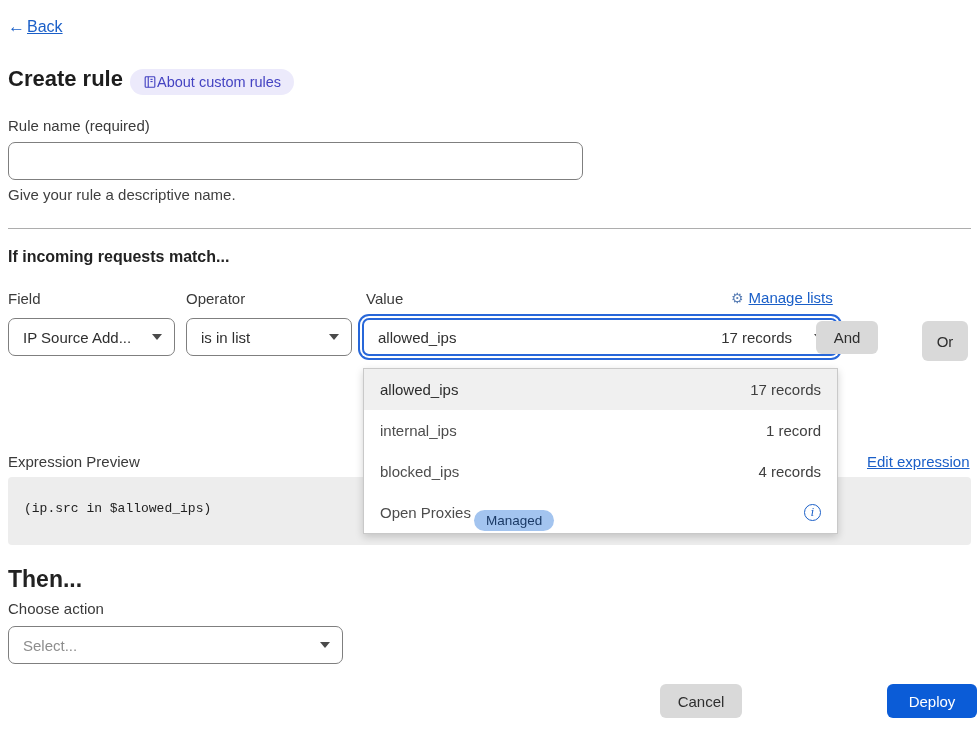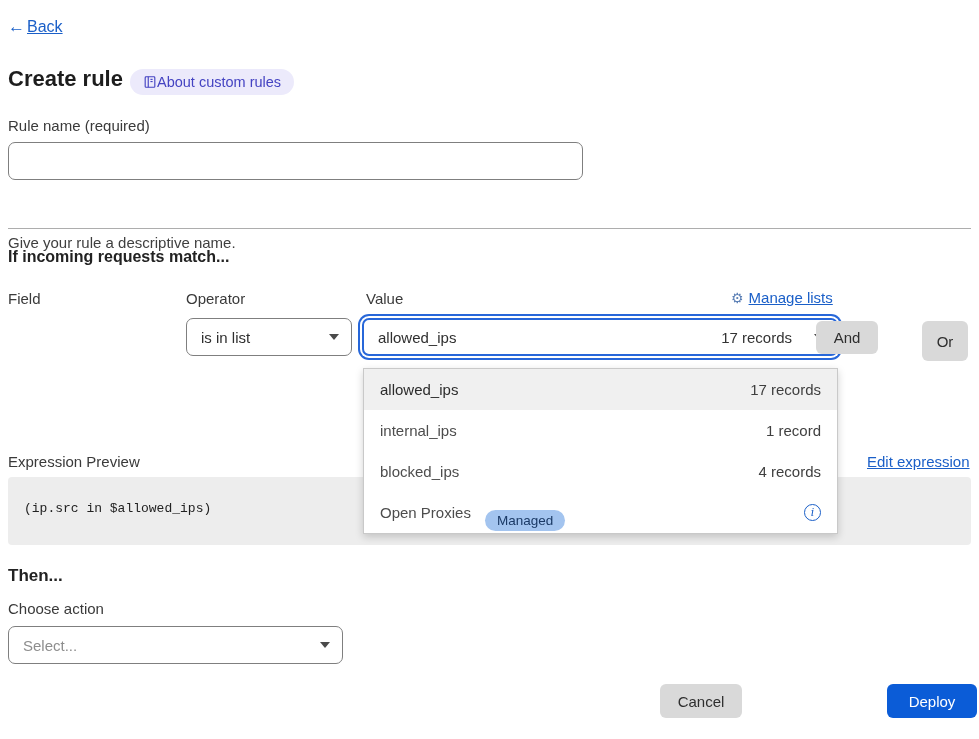--- a/index.html
+++ b/index.html
@@ -17,21 +17,21 @@
   .about-badge{left:130px;top:69px;height:26px;display:inline-flex;align-items:center;
         background:#eceafb;color:#4443c2;border-radius:13px;padding:0 13px;font-size:14.5px;cursor:pointer;}
   .about-badge svg{display:block;}
 
   
   .lbl{font-size:15px;color:#3a3a3a;}
   .rule-label{left:8px;top:117px;}
   .rule-input{left:8px;top:142px;width:575px;height:38px;box-sizing:border-box;
         border:1px solid #7f7f7f;border-radius:7px;font-size:15px;padding:0 12px;outline:none;
         font-family:"Liberation Sans",sans-serif;}
-  .rule-helper{left:8px;top:186px;font-size:15px;color:#3f3f3f;margin-top:48px;}
+  .rule-helper{left:8px;top:186px;font-size:15px;color:#3f3f3f;}
 
   .divider{left:8px;top:228px;width:963px;height:0;border-top:1px solid #adadad;}
 
   
   .match-heading{left:8px;top:248px;font-size:16px;font-weight:700;color:#222;}
   .field-label{left:8px;top:290px;}
   .operator-label{left:186px;top:290px;}
   .value-label{left:366px;top:290px;}
   .manage-lists{left:731px;top:289px;font-size:15px;display:flex;align-items:center;gap:5px;}
   .gear{color:#5b7fb5;font-size:14px;text-decoration:none;line-height:1;}
@@ -52,35 +52,35 @@
   .and-btn{left:816px;top:321px;width:62px;height:33px;}
   .or-btn{left:922px;top:321px;width:46px;height:40px;}
 
   
   .dropdown{left:363px;top:368px;width:473px;background:#fff;border:1px solid #c9c9c9;
         box-shadow:0 3px 8px rgba(0,0,0,.18);z-index:10;}
   .dd-row{height:41px;display:flex;align-items:center;justify-content:space-between;
         padding:0 16px;font-size:15px;color:#4d4d4d;cursor:pointer;}
   .dd-row.selected{background:#f0f0f0;color:#2c2c2c;}
   .dd-meta{color:#3f3f3f;}
-  .dd-left{display:flex;align-items:center;gap:14px;}
+  .dd-left{display:flex;align-items:center;gap:3px;}
   .managed-badge{background:#a3c4ef;color:#1b3a66;border-radius:12px;padding:3px 12px;font-size:13.5px;margin-top:16px;}
   .info-icon{box-sizing:border-box;width:17px;height:17px;border:1.5px solid #1a5fc8;border-radius:50%;
         color:#1a5fc8;display:flex;align-items:center;justify-content:center;
         font-family:"DejaVu Serif",serif;font-size:11px;font-style:italic;cursor:pointer;}
 
   
   .expr-label{left:8px;top:453px;font-size:15px;color:#3a3a3a;}
   .edit-expr{left:867px;top:453px;font-size:15px;}
   .expr-box{left:8px;top:477px;width:963px;height:68px;background:#ededed;border-radius:4px;}
   .expr-code{left:24px;top:501px;font-family:"Liberation Mono","DejaVu Sans Mono",monospace;
         font-size:13px;color:#222;}
 
   
-  .then-heading{left:8px;top:566px;font-size:17px;font-weight:700;color:#222;}
+  .then-heading{left:8px;top:566px;font-size:23px;font-weight:700;color:#222;}
   .action-label{left:8px;top:600px;}
   .action-select{left:8px;top:626px;width:335px;}
   .placeholder{color:#8d8d8d;}
 
   
   .btn-blue{box-sizing:border-box;background:#0b5cd7;color:#fff;border:none;border-radius:6px;
         font-size:15px;font-family:"Liberation Sans",sans-serif;cursor:pointer;
         display:flex;align-items:center;justify-content:center;}
   .cancel-btn{left:660px;top:684px;width:82px;height:34px;}
   .save-btn{left:752px;top:684px;width:125px;height:34px;}
@@ -119,20 +119,24 @@
 
   <div class="abs lbl field-label">Field</div>
   <div class="abs lbl operator-label">Operator</div>
   <div class="abs lbl value-label">Value</div>
 
   <div class="abs manage-lists">
     <span class="gear">⚙</span>
     <span class="link">Manage lists</span>
   </div>
 
+  <div class="abs select field-select">
+    <span>IP Source Add...</span>
+    <span class="caret"></span>
+  </div>
 
   <div class="abs select operator-select">
     <span>is in list</span>
     <span class="caret"></span>
   </div>
 
   <div class="abs select value-select">
     <span>allowed_ips</span>
     <span class="value-right">
       <span>17 records</span>

